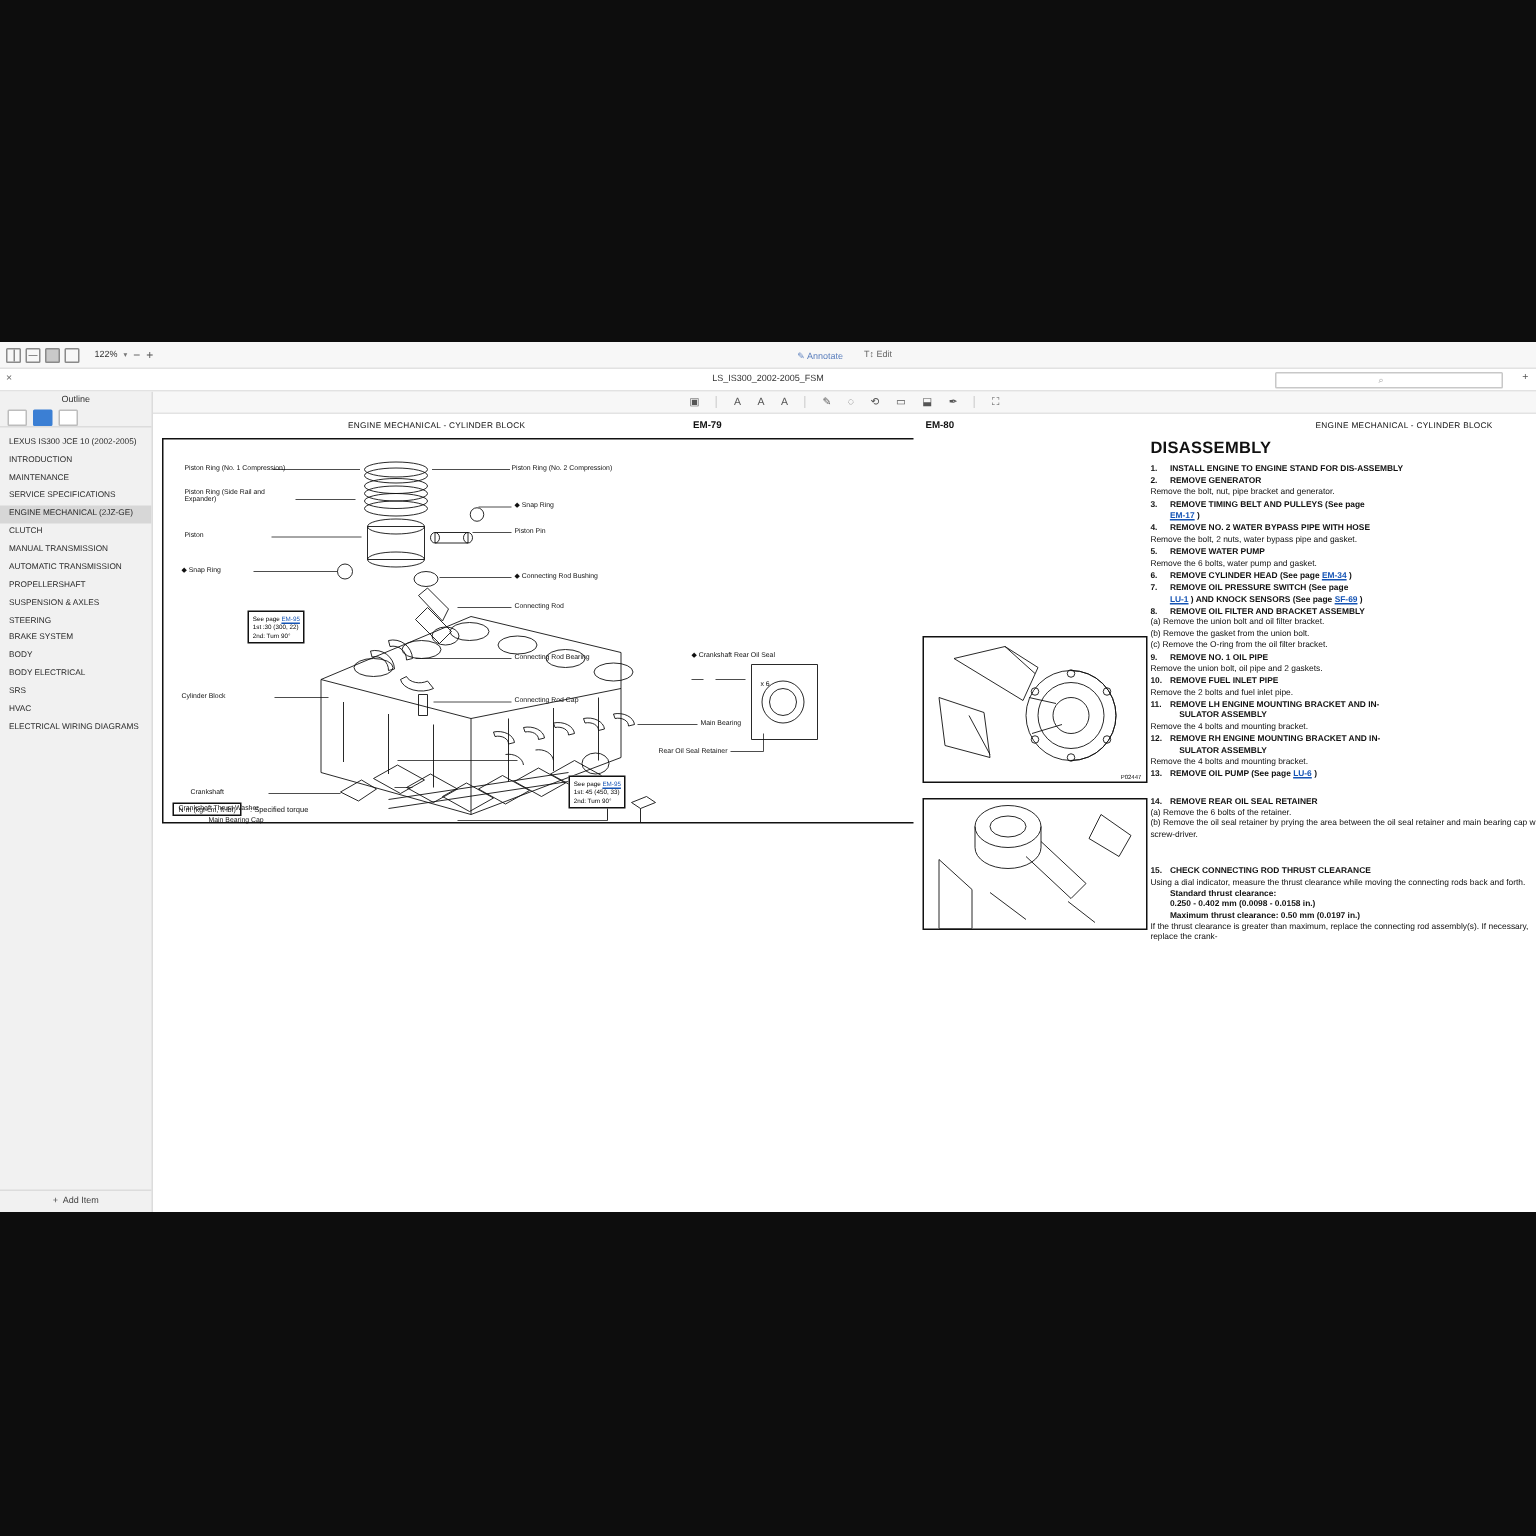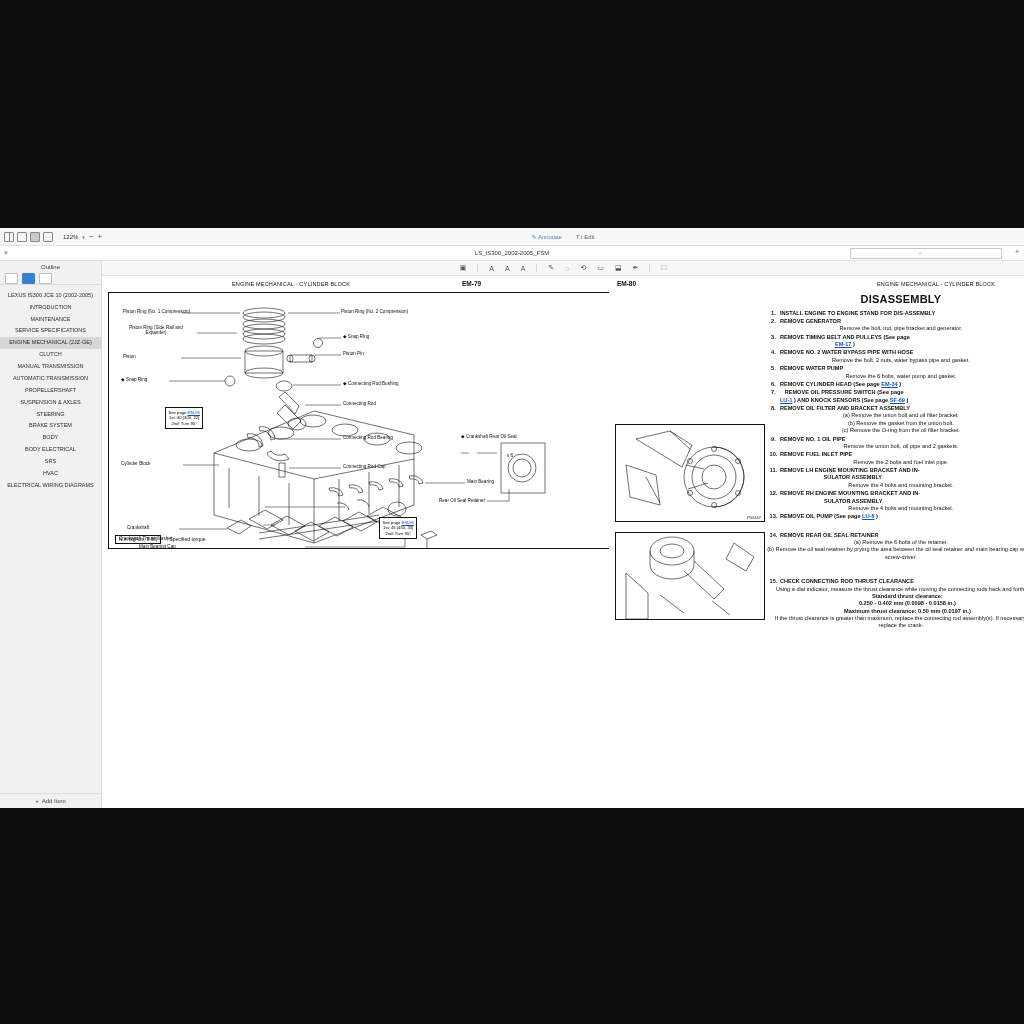--- a/index.html
+++ b/index.html
@@ -23,21 +23,21 @@
 
   .filerow{height:14px;background:#fff;border-bottom:1px solid #e2e2e2;display:flex;align-items:center;font-size:6px;color:#333;padding:0 4px;gap:6px;position:relative;}
   .filerow .title{position:absolute;left:0;right:0;text-align:center;font-size:6px;color:#333;}
   .searchbox{position:absolute;right:22px;top:2px;width:150px;height:9px;border:1px solid #c8c8c8;background:#fff;border-radius:1px;}
   .searchbox .mag{position:absolute;left:68px;top:1px;font-size:6px;color:#999;}
   .printer{position:absolute;right:96px;top:2px;font-size:7px;color:#555;}
   .closeX{position:absolute;left:4px;top:3px;font-size:7px;color:#666;}
   .plus-right{position:absolute;right:5px;top:2px;font-size:7px;color:#555;}
 
   
-  .body{flex:1;display:flex;min-height:0;text-align:center;}
+  .body{flex:1;display:flex;min-height:0;}
 
   .sidebar{width:101px;background:#f1f1f1;border-right:1px solid #dcdcdc;display:flex;flex-direction:column;font-size:5.5px;color:#333;}
   .sb-title{height:11px;display:flex;align-items:center;justify-content:center;font-size:6px;color:#333;}
   .sb-tabs{height:12px;display:flex;align-items:center;gap:4px;padding:0 5px;border-bottom:1px solid #dcdcdc;}
   .sb-tab{width:11px;height:9px;border:1px solid #bdbdbd;background:#fff;border-radius:1px;position:relative;}
   .sb-tab.active{background:#3b7fd4;border-color:#3b7fd4;}
   .sb-tab.plain{border:none;background:transparent;}
   .sb-list{flex:1;overflow:hidden;padding-top:4px;}
   .sb-item{padding:2.5px 6px;line-height:1.25;color:#2b2b2b;}
   .sb-item.two{line-height:1.3;}

